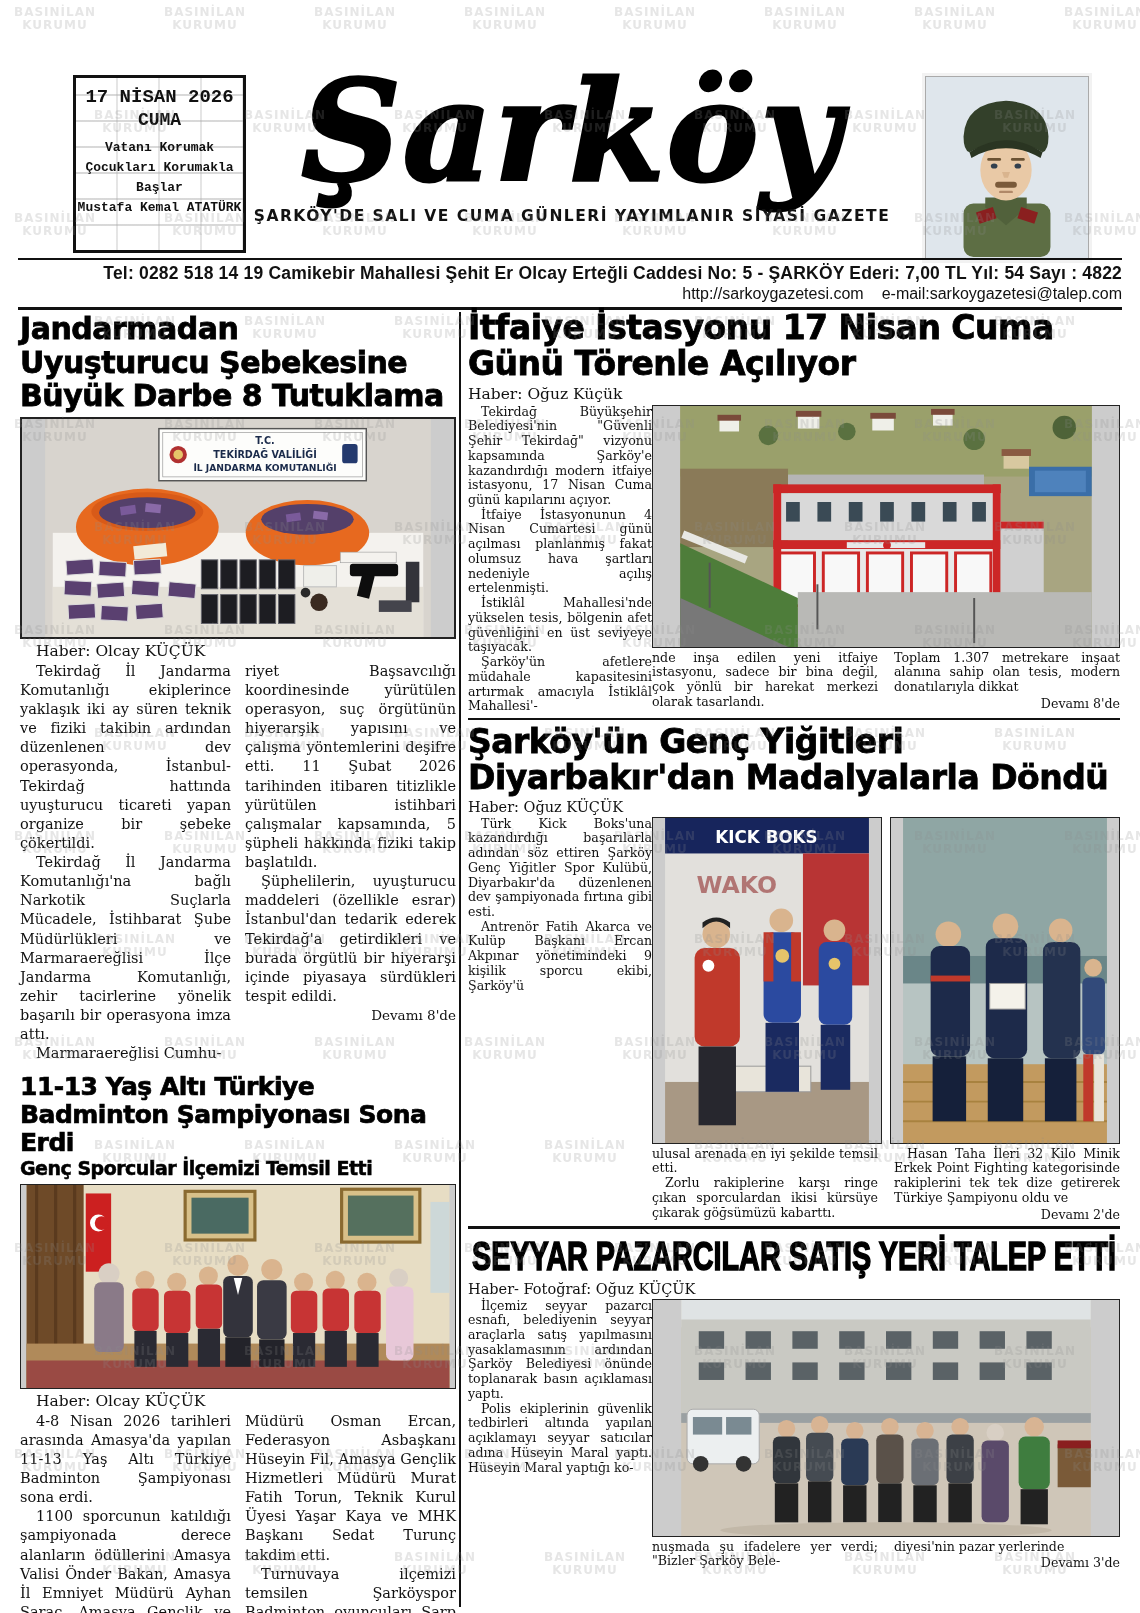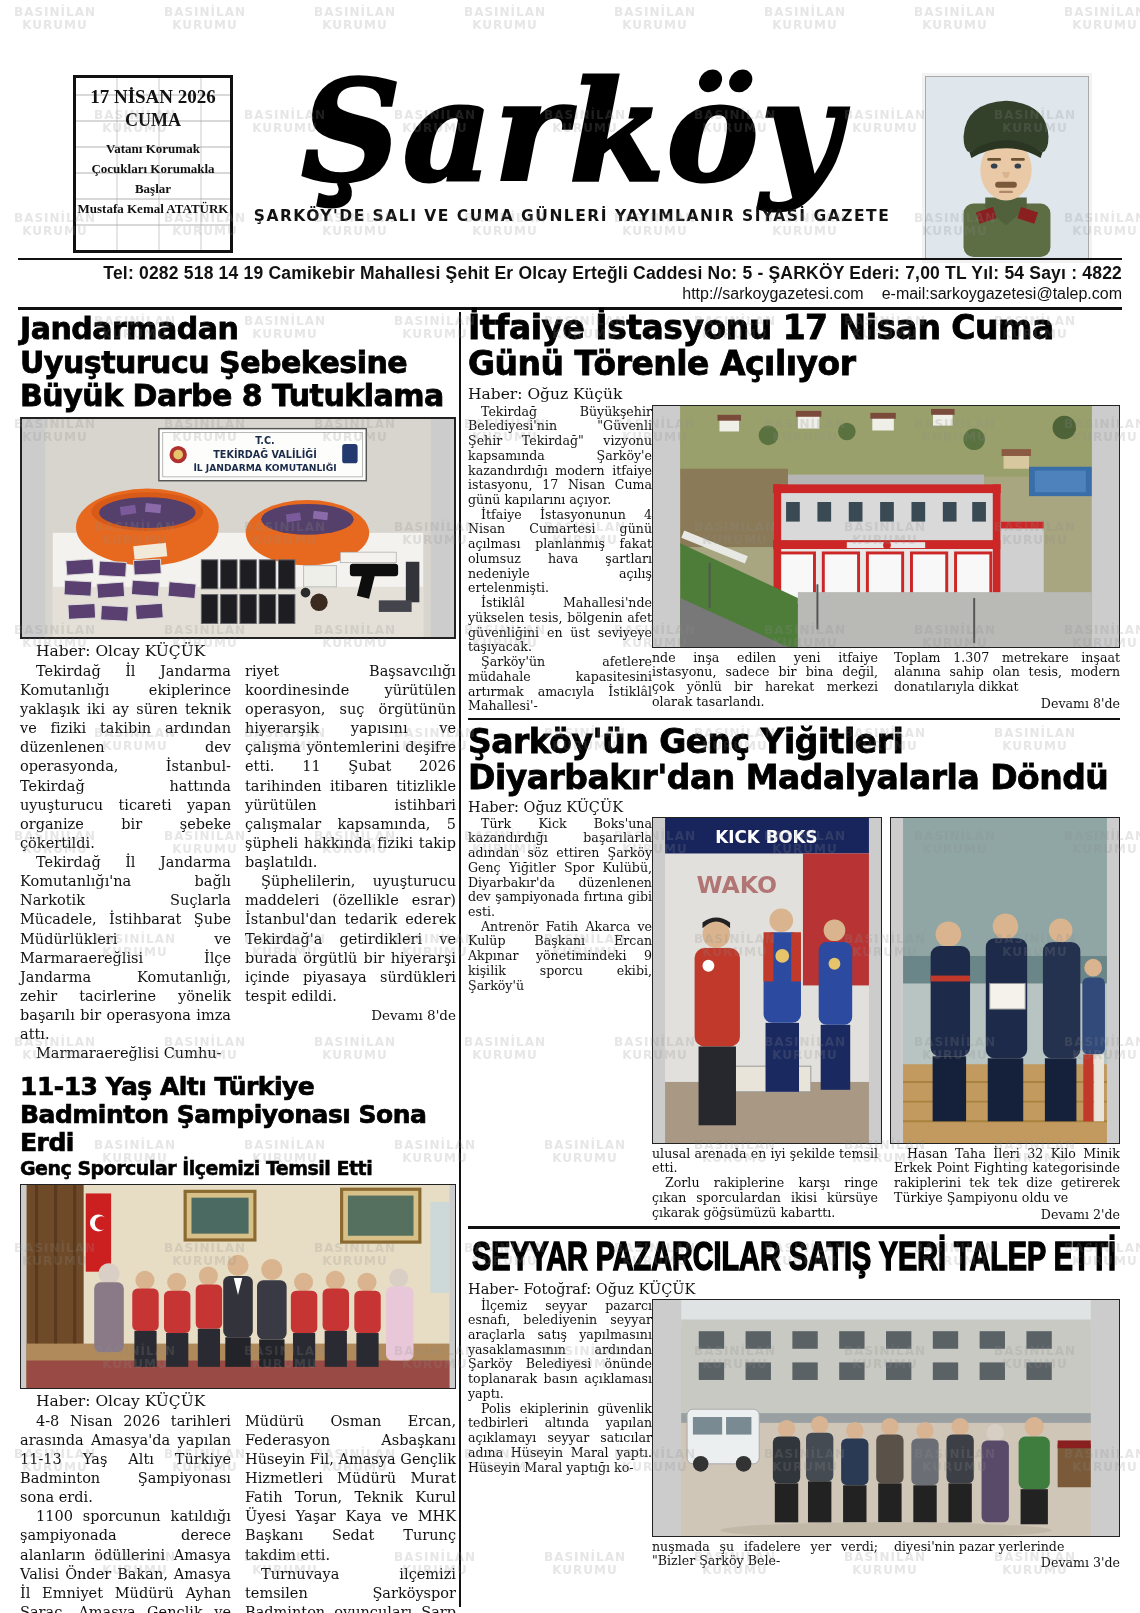--- a/index.html
+++ b/index.html
@@ -5,26 +5,26 @@
   html,body{margin:0;padding:0;background:#ffffff;}
   .page{position:relative;width:1140px;height:1613px;background:#ffffff;overflow:hidden;
         font-family:"DejaVu Serif", serif;color:#111;}
   
   #watermarks{position:absolute;inset:0;z-index:6;pointer-events:none;}
   .wm{position:absolute;width:130px;text-align:center;font-family:"DejaVu Sans",sans-serif;
       font-weight:bold;font-size:12px;line-height:1.05;color:rgba(140,140,140,0.22);
       letter-spacing:1px;}
   .wm span{display:block;}
   
-  .date-box{position:absolute;left:73px;top:75px;width:160px;height:178px;z-index:2;
+  .date-box{position:absolute;left:73px;top:75px;width:173px;height:178px;z-index:2;
       border:3px solid #111;box-sizing:border-box;text-align:center;
       background:
         repeating-linear-gradient(0deg, rgba(200,200,200,0) 0 24px, rgba(170,170,170,.45) 24px 26px),
         repeating-linear-gradient(90deg, rgba(220,220,220,0) 0 40px, rgba(180,180,180,.35) 40px 42px);
-      font-family:Liberation Serif, serif;}
+      font-family:Liberation Mono, monospace;}
   .date-box .d1{font-size:19px;font-weight:bold;margin-top:8px;}
   .date-box .d2{font-size:18px;font-weight:bold;margin-top:2px;margin-bottom:8px;}
   .date-box .q{font-size:13px;font-weight:bold;line-height:1.55;}
   .masthead-wrap{position:absolute;left:238px;top:60px;width:668px;height:195px;z-index:2;text-align:center;}
   .masthead{font-family:"DejaVu Serif",serif;font-style:italic;font-weight:bold;
       font-size:138px;line-height:1.05;letter-spacing:2px;color:#000;
       -webkit-text-stroke:3px #000;white-space:nowrap;}
   .m-subtitle{font-family:"DejaVu Sans",sans-serif;font-size:15.5px;font-weight:bold;
       letter-spacing:1.5px;margin-top:2px;white-space:nowrap;}
   .portrait{position:absolute;left:925px;top:76px;width:162px;height:182px;z-index:2;

